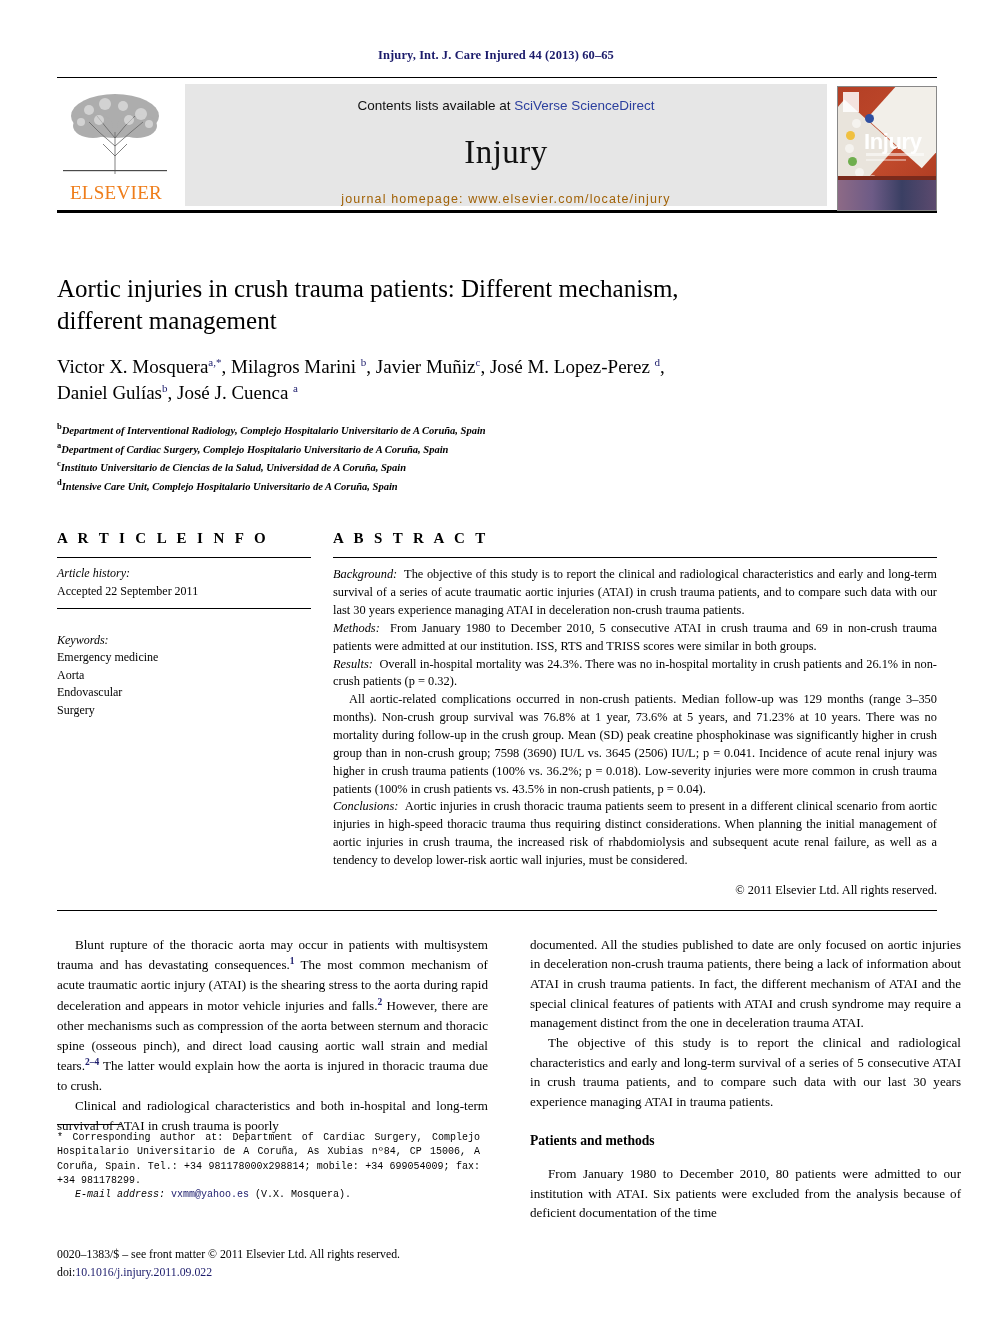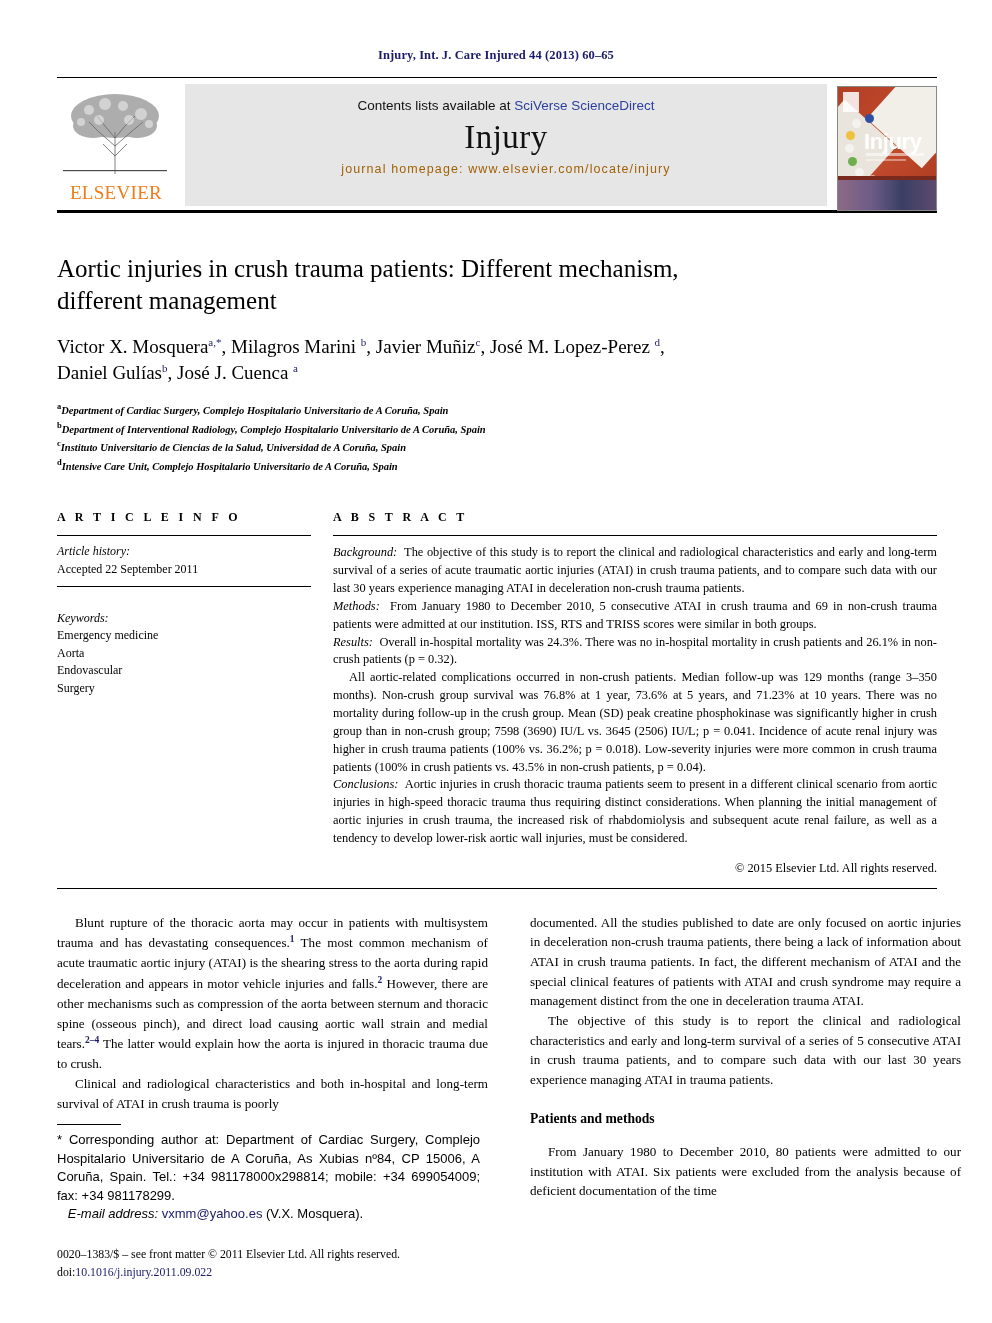--- a/index.html
+++ b/index.html
@@ -72,21 +72,21 @@
     font-weight: normal;
   }
   .journal-band {
     flex: 1 1 auto;
     background: #e6e6e6;
     margin: 0 10px 0 6px;
     display: flex;
     flex-direction: column;
     justify-content: space-between;
     align-items: center;
-    padding: 14px 0 30px 0;
+    padding: 14px 0 0 0;
     box-sizing: border-box;
   }
   .contents-line {
     font-family: "Liberation Sans", sans-serif;
     font-size: 13.5px;
     color: #111;
   }
   .contents-line .sd {
     color: #2b3f9e;
   }
@@ -186,21 +186,21 @@
   .cov-dots span:nth-child(6){ top: 27px; left: 27px; background:#2f4fa0;}
   .cov-dots span:nth-child(7){ top: 88px; left: 30px;}
 
   .thick-rule {
     margin: 0 55px 0 57px;
     border-top: 3.2px solid #000;
   }
 
   
   .title-block {
-    margin: 40px 57px 0 57px;
+    margin: 60px 57px 0 57px;
   }
   .article-title {
     font-family: "Liberation Serif", serif;
     font-size: 25px;
     line-height: 1.26;
     font-weight: normal;
     color: #000;
     margin: 0 0 18px 0;
     max-width: 700px;
   }
@@ -237,21 +237,21 @@
   }
   .col-info {
     flex: 0 0 254px;
     width: 254px;
   }
   .col-abstract {
     flex: 1 1 auto;
   }
   .sec-head {
     font-family: "Liberation Serif", serif;
-    font-size: 12px;
+    font-size: 15px;
     font-weight: bold;
     letter-spacing: 3.4px;
     text-transform: uppercase;
     margin-bottom: 10px;
   }
   .rule-1 {
     border-top: 1.6px solid #000;
   }
   .info-body {
     font-family: "Liberation Serif", serif;
@@ -329,22 +329,22 @@
     left: 57px;
     top: 1124px;
     width: 423px;
   }
   .fn-rule {
     width: 64px;
     border-top: 1px solid #000;
     margin-bottom: 6px;
   }
   .fn-text {
-    font-family: Liberation Sans, sans-serif;
-    font-size: 13px;
+    font-family: Liberation Mono, monospace;
+    font-size: 10px;
     line-height: 1.43;
     text-align: justify;
   }
   .fn-text .star { }
   .fn-text .email-label {
     font-style: italic;
   }
   .fn-link { color: #1b1b6b; }
   .issn-block {
     position: absolute;
@@ -426,22 +426,22 @@
   <div class="thick-rule"></div>
 
   <div class="title-block">
     <h1 class="article-title">Aortic injuries in crush trauma patients: Different mechanism, different management</h1>
 
     <div class="authors">
       <span><span>Victor X. Mosquera</span><sup>a,*</sup></span>, <span><span>Milagros Marini</span>&nbsp;<sup>b</sup></span>, <span><span>Javier Muñiz</span><sup>c</sup></span>, <span><span>José M. Lopez-Perez</span>&nbsp;<sup>d</sup></span>,<br><span><span>Daniel Gulías</span><sup>b</sup></span>, <span><span>José J. Cuenca</span>&nbsp;<sup>a</sup></span>
     </div>
 
     <div class="affiliations">
+      <div><sup>b</sup><span>Department of Interventional Radiology, Complejo Hospitalario Universitario de A Coruña, Spain</span></div>
       <div><sup>a</sup><span>Department of Cardiac Surgery, Complejo Hospitalario Universitario de A Coruña, Spain</span></div>
-      <div><sup>b</sup><span>Department of Interventional Radiology, Complejo Hospitalario Universitario de A Coruña, Spain</span></div>
       <div><sup>c</sup><span>Instituto Universitario de Ciencias de la Salud, Universidad de A Coruña, Spain</span></div>
       <div><sup>d</sup><span>Intensive Care Unit, Complejo Hospitalario Universitario de A Coruña, Spain</span></div>
     </div>
   </div>
 
   <div class="info-abstract">
 
     <div class="col-info">
       <div class="sec-head">A R T I C L E   I N F O</div>
       <div class="rule-1"></div>
@@ -462,21 +462,21 @@
 
     <div class="col-abstract">
       <div class="sec-head">A B S T R A C T</div>
       <div class="rule-1"></div>
       <div class="abstract-body">
         <p><span class="lbl">Background:</span>&nbsp; <span>The objective of this study is to report the clinical and radiological characteristics and early and long-term survival of a series of acute traumatic aortic injuries (ATAI) in crush trauma patients, and to compare such data with our last 30 years experience managing ATAI in deceleration non-crush trauma patients.</span></p>
         <p><span class="lbl">Methods:</span>&nbsp; <span>From January 1980 to December 2010, 5 consecutive ATAI in crush trauma and 69 in non-crush trauma patients were admitted at our institution. ISS, RTS and TRISS scores were similar in both groups.</span></p>
         <p><span class="lbl">Results:</span>&nbsp; <span>Overall in-hospital mortality was 24.3%. There was no in-hospital mortality in crush patients and 26.1% in non-crush patients (p = 0.32).</span></p>
         <p class="indent">All aortic-related complications occurred in non-crush patients. Median follow-up was 129 months (range 3–350 months). Non-crush group survival was 76.8% at 1 year, 73.6% at 5 years, and 71.23% at 10 years. There was no mortality during follow-up in the crush group. Mean (SD) peak creatine phosphokinase was significantly higher in crush group than in non-crush group; 7598 (3690) IU/L vs. 3645 (2506) IU/L; p = 0.041. Incidence of acute renal injury was higher in crush trauma patients (100% vs. 36.2%; p = 0.018). Low-severity injuries were more common in crush trauma patients (100% in crush patients vs. 43.5% in non-crush patients, p = 0.04).</p>
         <p><span class="lbl">Conclusions:</span>&nbsp; <span>Aortic injuries in crush thoracic trauma patients seem to present in a different clinical scenario from aortic injuries in high-speed thoracic trauma thus requiring distinct considerations. When planning the initial management of aortic injuries in crush trauma, the increased risk of rhabdomiolysis and subsequent acute renal failure, as well as a tendency to develop lower-risk aortic wall injuries, must be considered.</span></p>
-        <div class="copyright">© 2015 Elsevier Ltd. All rights reserved.</div>
+        <div class="copyright">© 2011 Elsevier Ltd. All rights reserved.</div>
       </div>
     </div>
   </div>
 
   <div class="thick-rule" style="margin-top:10px; border-top-width:1.8px"></div>
 
   <div class="body-cols">
 
     <div class="bcol">
       <p><span>Blunt rupture of the thoracic aorta may occur in patients with multisystem trauma and has devastating consequences.</span><sup>1</sup><span> The most common mechanism of acute traumatic aortic injury (ATAI) is the shearing stress to the aorta during rapid deceleration and appears in motor vehicle injuries and falls.</span><sup>2</sup><span> However, there are other mechanisms such as compression of the aorta between sternum and thoracic spine (osseous pinch), and direct load causing aortic wall strain and medial tears.</span><sup>2–4</sup><span> The latter would explain how the aorta is injured in thoracic trauma due to crush.</span></p>

